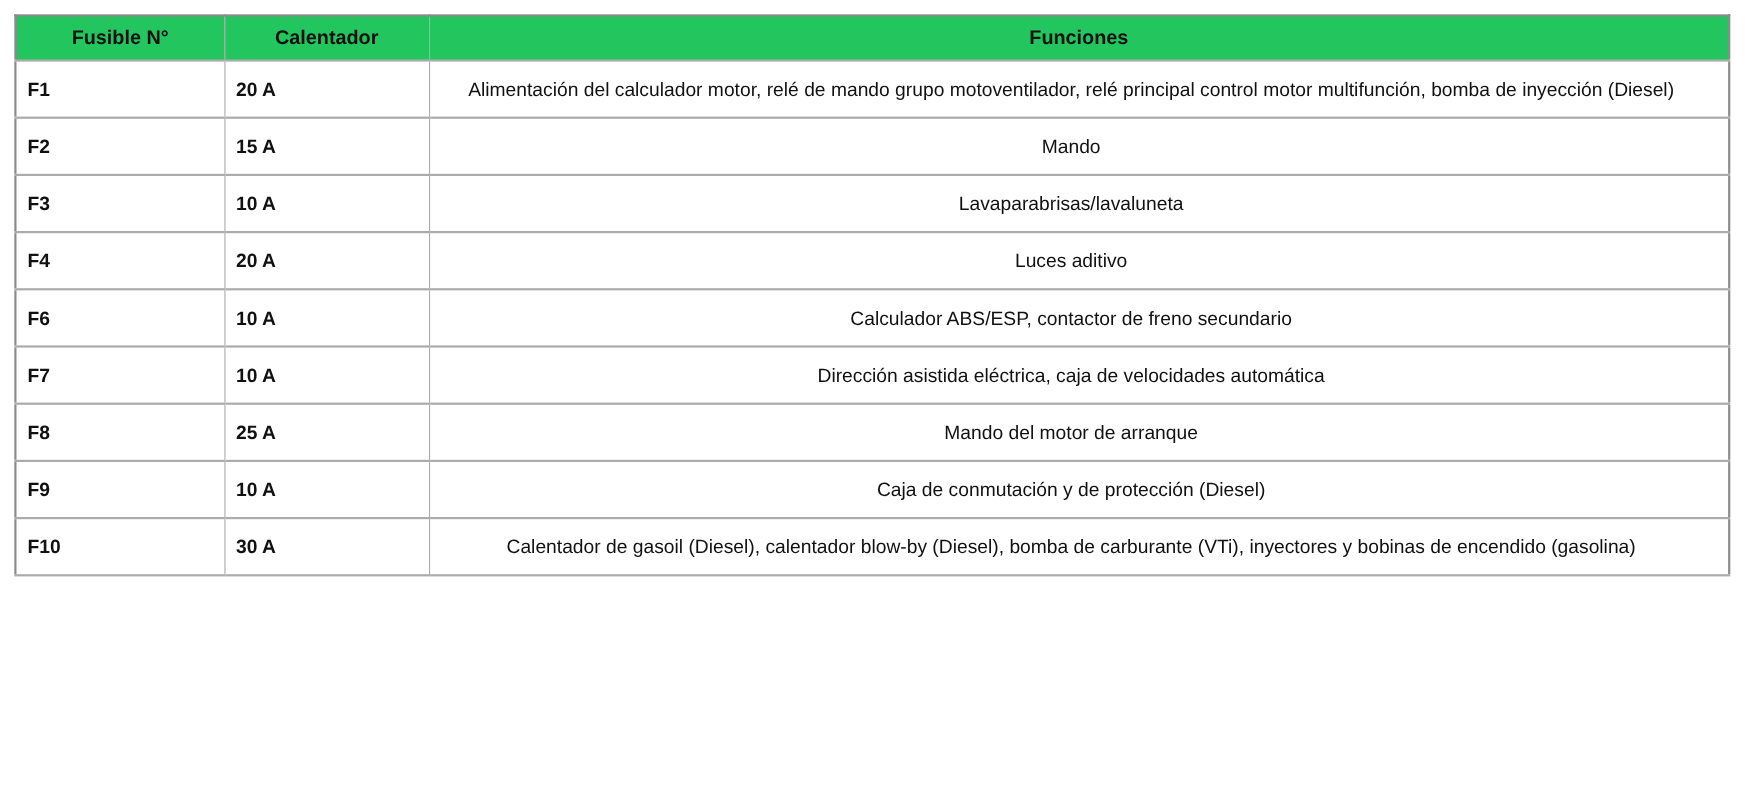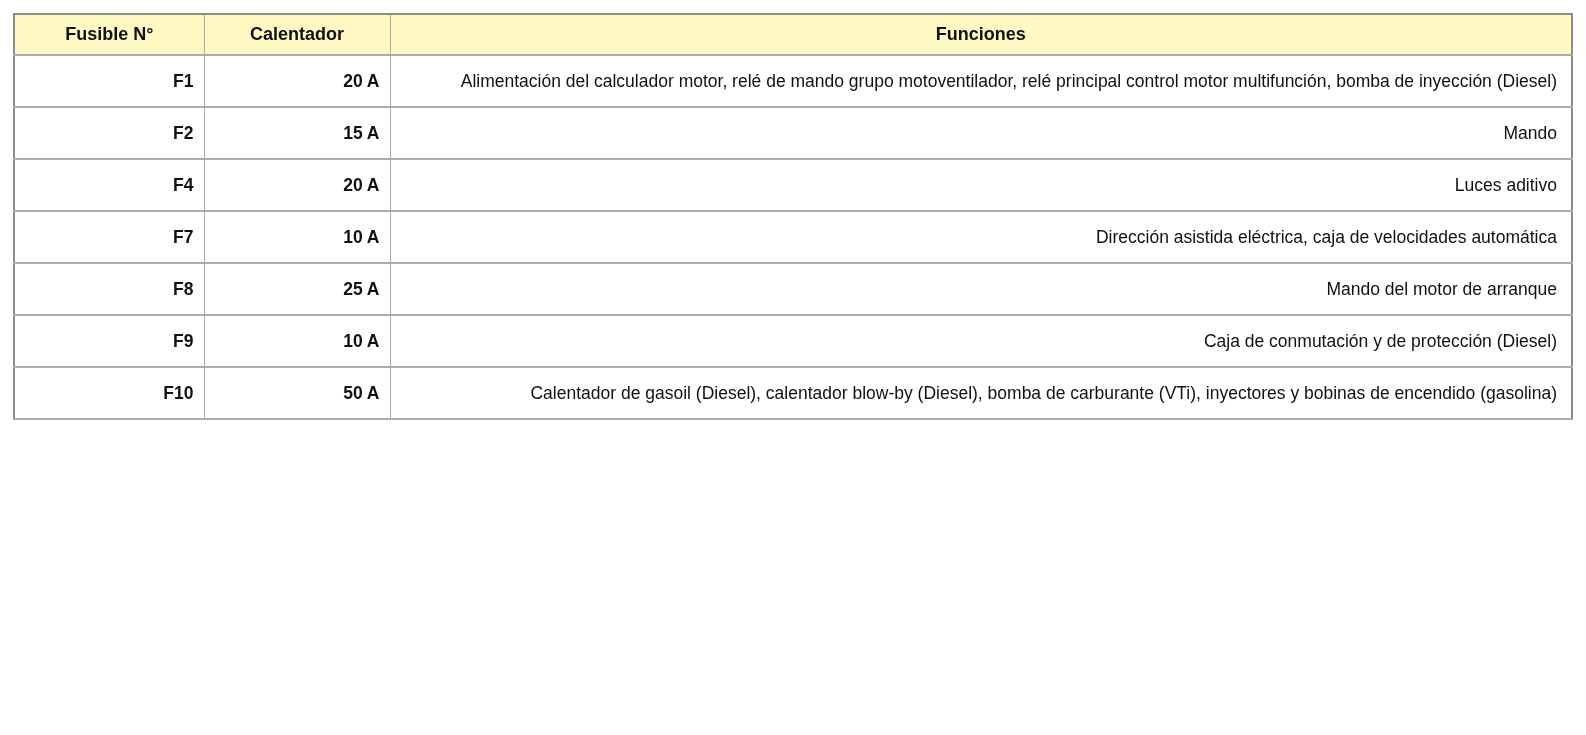--- a/index.html
+++ b/index.html
@@ -21,45 +21,45 @@
     table-layout: fixed;
     border: 2px solid #8c8c8c;
     font-size: 17.5px;
     color: #111111;
   }
   table.fuse-table col.col-fuse   { width: 190px; }
   table.fuse-table col.col-amp    { width: 186px; }
   table.fuse-table col.col-func   { width: auto; }
 
   table.fuse-table th {
-    background: #fef9c3;
+    background: #22c55e;
     border: 1px solid #ababab;
     border-bottom: 2px solid #ababab;
     font-weight: bold;
     font-size: 18px;
     text-align: center;
     padding: 9px 8px;
     color: #111111;
   }
   table.fuse-table td {
     border: 1px solid #ababab;
     border-top: 2px solid #ababab;
     border-bottom: 2px solid #ababab;
     vertical-align: middle;
     padding: 11px 10px;
     line-height: 28px;
     background: #ffffff;
   }
   table.fuse-table td.cell-fuse,
   table.fuse-table td.cell-amp {
-    text-align: right;
+    text-align: left;
     font-weight: bold;
   }
   table.fuse-table td.cell-func {
-    text-align: right;
+    text-align: center;
     padding-left: 0;
     padding-right: 14px;
     margin-left: 20px;
   }
 </style>
 </head>
 <body>
 
 <div class="page">
   <table class="fuse-table">
@@ -80,39 +80,49 @@
           <td class="cell-fuse">F1</td>
           <td class="cell-amp">20 A</td>
           <td class="cell-func">Alimentación del calculador motor, relé de mando grupo motoventilador, relé principal control motor multifunción, bomba de inyección (Diesel)</td>
         </tr>
         <tr>
           <td class="cell-fuse">F2</td>
           <td class="cell-amp">15 A</td>
           <td class="cell-func">Mando</td>
         </tr>
         <tr>
+          <td class="cell-fuse">F3</td>
+          <td class="cell-amp">10 A</td>
+          <td class="cell-func">Lavaparabrisas/lavaluneta</td>
+        </tr>
+        <tr>
           <td class="cell-fuse">F4</td>
           <td class="cell-amp">20 A</td>
           <td class="cell-func">Luces aditivo</td>
+        </tr>
+        <tr>
+          <td class="cell-fuse">F6</td>
+          <td class="cell-amp">10 A</td>
+          <td class="cell-func">Calculador ABS/ESP, contactor de freno secundario</td>
         </tr>
         <tr>
           <td class="cell-fuse">F7</td>
           <td class="cell-amp">10 A</td>
           <td class="cell-func">Dirección asistida eléctrica, caja de velocidades automática</td>
         </tr>
         <tr>
           <td class="cell-fuse">F8</td>
           <td class="cell-amp">25 A</td>
           <td class="cell-func">Mando del motor de arranque</td>
         </tr>
         <tr>
           <td class="cell-fuse">F9</td>
           <td class="cell-amp">10 A</td>
           <td class="cell-func">Caja de conmutación y de protección (Diesel)</td>
         </tr>
         <tr>
           <td class="cell-fuse">F10</td>
-          <td class="cell-amp">50 A</td>
+          <td class="cell-amp">30 A</td>
           <td class="cell-func">Calentador de gasoil (Diesel), calentador blow-by (Diesel), bomba de carburante (VTi), inyectores y bobinas de encendido (gasolina)</td>
         </tr>
       </tbody>
   </table>
 </div>
 
 </body></html>

